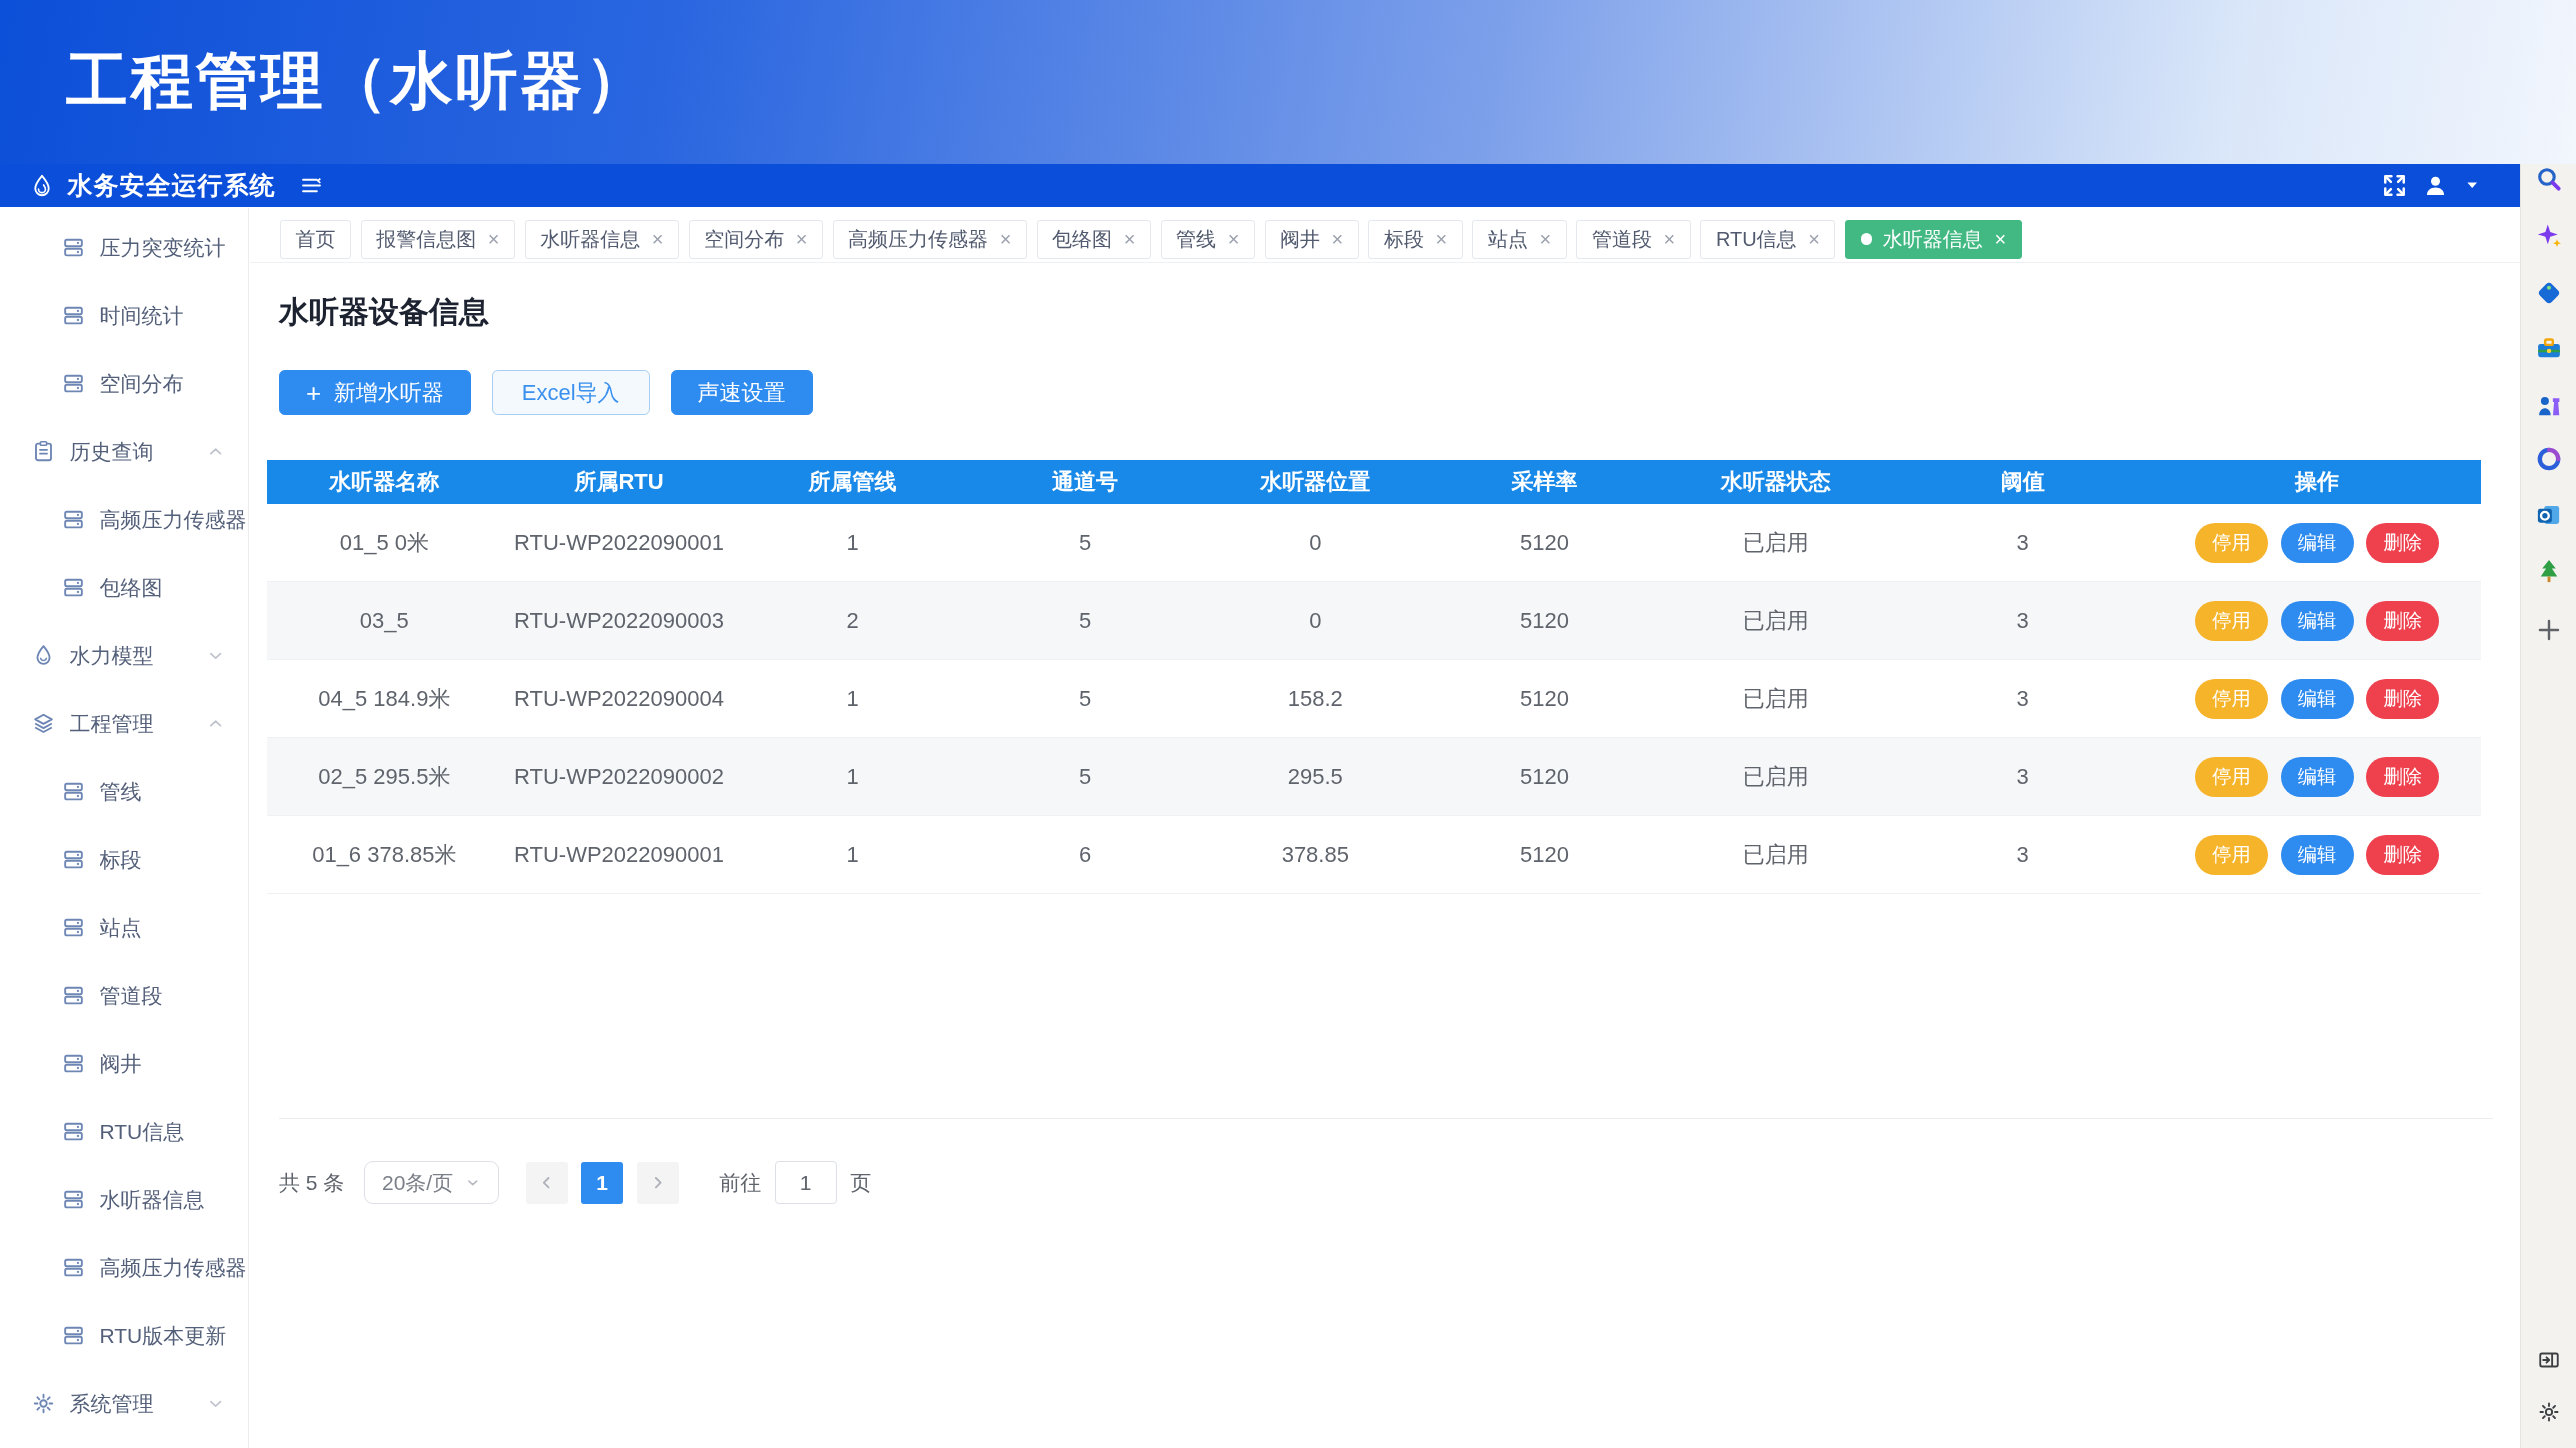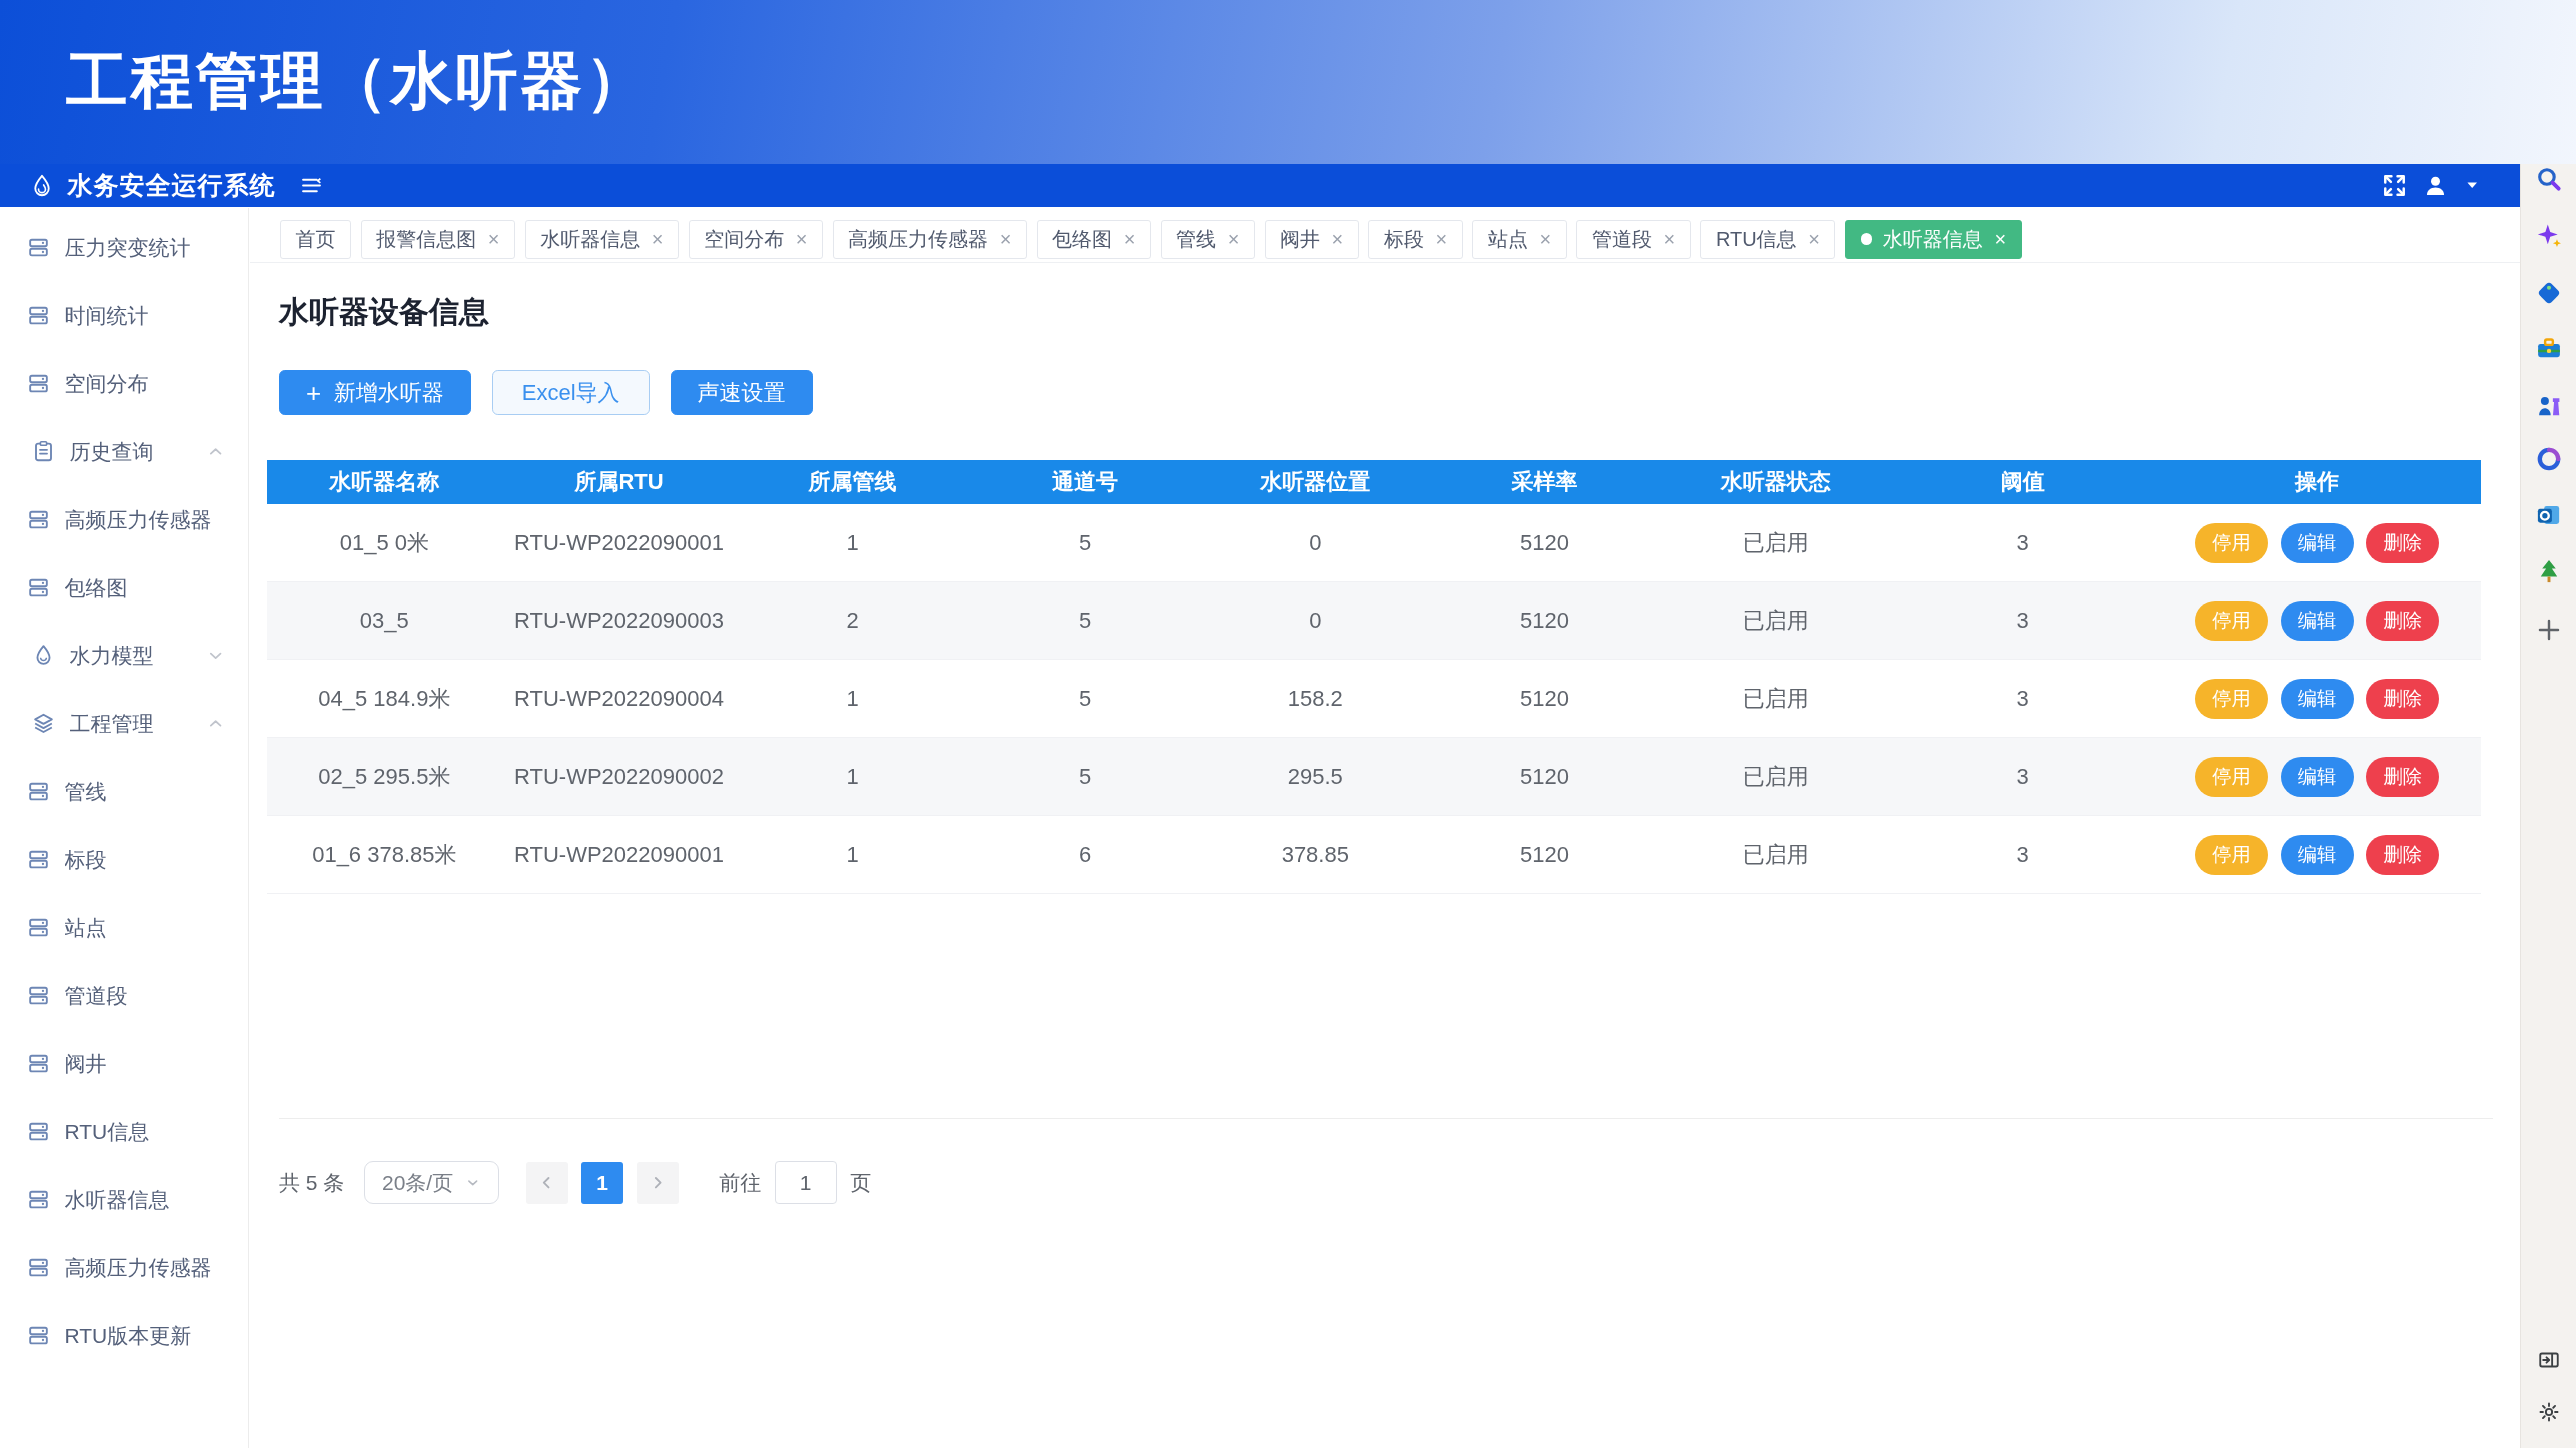--- a/index.html
+++ b/index.html
@@ -21,21 +21,21 @@
   .nav-right{margin-left:auto;margin-right:41px;display:flex;align-items:center;gap:14.5px;}
   .nav-ic{width:27px;height:27px;cursor:pointer;}
   .nav-ic.small{width:16.4px;height:16.4px;}
 
   
   .sidebar{position:absolute;left:0;top:208px;width:249px;bottom:0;background:#fff;border-right:1px solid #ececec;
     box-sizing:border-box;padding-top:5.8px;overflow:hidden;}
   .side-item{height:68px;display:flex;align-items:center;cursor:pointer;color:var(--sidebar-text,#54607a);
     font-size:21px;position:relative;white-space:nowrap;}
   .side-item.group{padding-left:31px;}
-  .side-item.sub{padding-left:26px;}
+  .side-item.sub{padding-left:61px;}
   .si-icon{width:25px;height:25px;margin-right:13.5px;color:#6d86b4;flex:none;}
   .si-label{overflow:hidden;}
   .si-chevron{position:absolute;right:23px;width:19.3px;height:19.3px;color:#c0c4cc;}
 
   
   .tabsbar{position:absolute;left:250px;top:208px;width:2271px;height:55px;background:#fff;
     border-bottom:1px solid #eef0f3;box-sizing:border-box;padding:11.6px 0 0 30px;display:flex;align-items:flex-start;}
   .tab{height:39px;display:inline-flex;align-items:center;padding:0 14.5px;border:1px solid #e4e7ed;background:#fff;
     color:#515a6e;font-size:20px;margin-right:9.7px;border-radius:2.9px;cursor:pointer;white-space:nowrap;box-sizing:border-box;}
   .tab .tab-dot{display:none;}
@@ -359,20 +359,34 @@
             <rect x="4" y="4.5" width="16" height="6.3" rx="1.6" stroke="currentColor" stroke-width="1.8"></rect>
             <rect x="4" y="13.2" width="16" height="6.3" rx="1.6" stroke="currentColor" stroke-width="1.8"></rect>
             <circle cx="16.3" cy="7.6" r="1.1" fill="currentColor"></circle>
             <circle cx="16.3" cy="16.3" r="1.1" fill="currentColor"></circle>
           </svg>
         </span>
       <span class="si-label">RTU版本更新</span>
 
     </div>
 
+    <div class="side-item group">
+      <span class="si-icon">
+          <svg viewBox="0 0 24 24" fill="none">
+            <circle cx="12" cy="12" r="3.1" stroke="currentColor" stroke-width="1.8"></circle>
+            <path d="M12 3.6v2.6M12 17.8v2.6M3.6 12h2.6M17.8 12h2.6M6.1 6.1l1.9 1.9M16 16l1.9 1.9M6.1 17.9 8 16M16 8l1.9-1.9" stroke="currentColor" stroke-width="1.8" stroke-linecap="round"></path>
+          </svg>
+        </span>
+      <span class="si-label">系统管理</span>
+      <span class="si-chevron">
+          <svg viewBox="0 0 24 24" fill="none">
+            <path d="m6 9.5 6 5.5 6-5.5" stroke="currentColor" stroke-width="2.2" stroke-linecap="round" stroke-linejoin="round"></path>
+          </svg>
+        </span>
+    </div>
   </div>
 
   <div class="tabsbar">
     <div class="tab">
 
       <span class="tab-label">首页</span>
 
     </div>
 
     <div class="tab">

